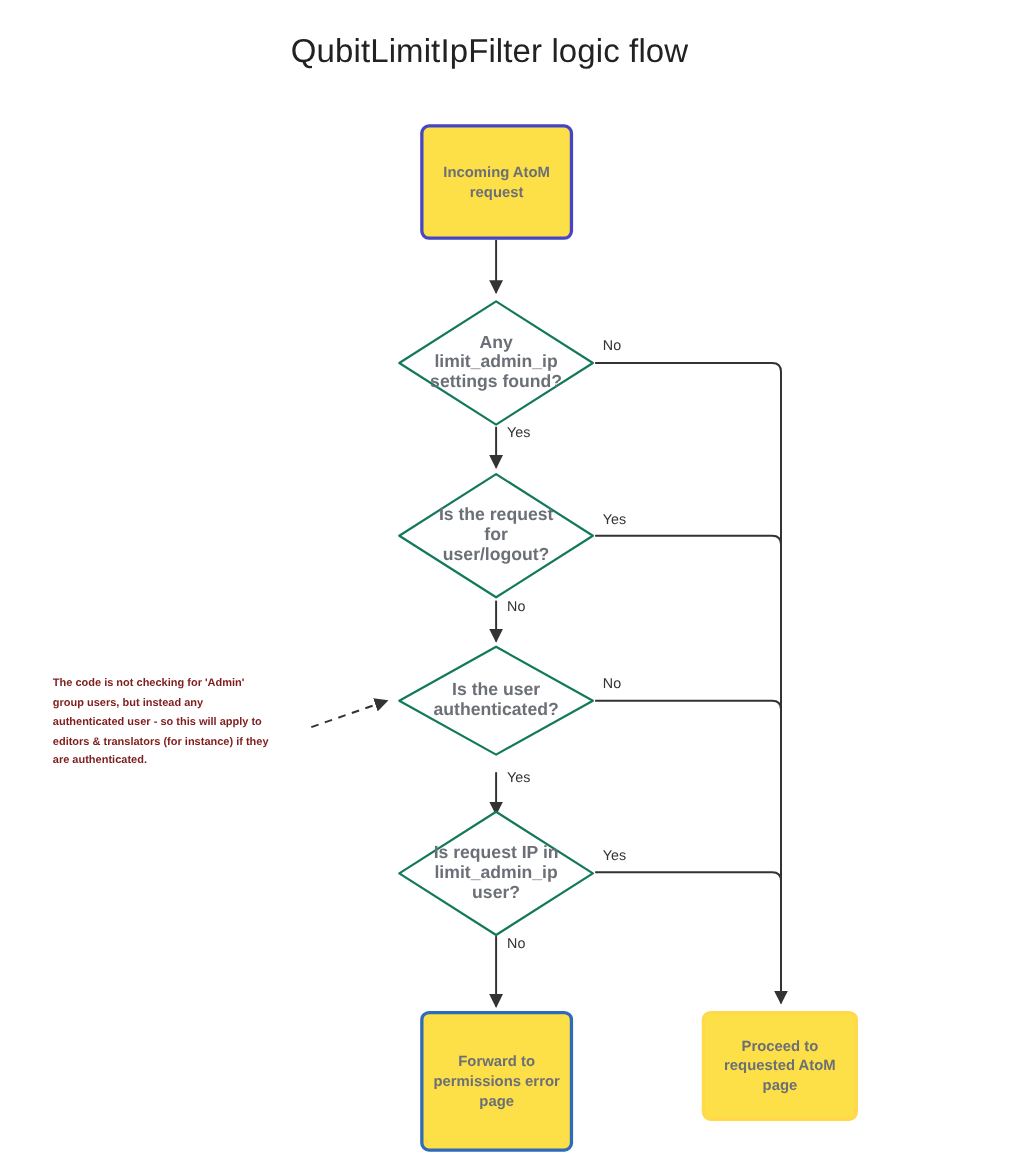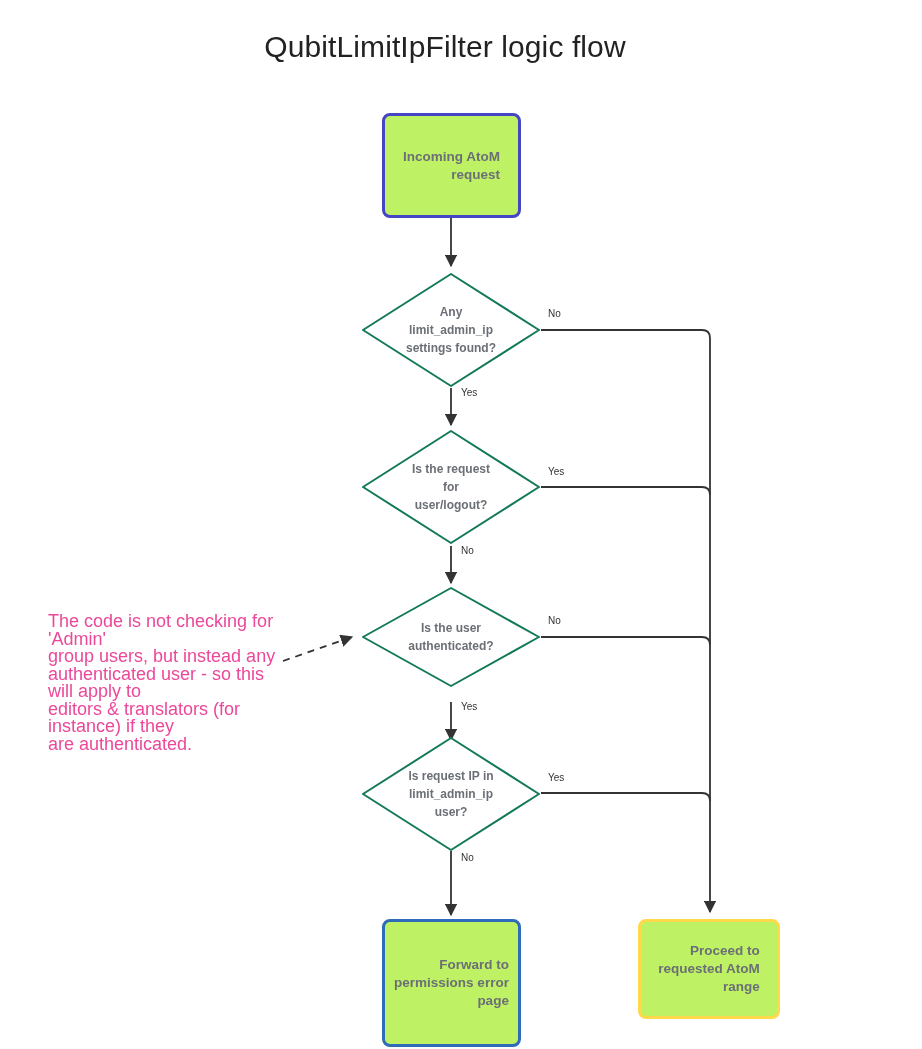--- a/index.html
+++ b/index.html
@@ -41,26 +41,26 @@
     width: 922px;
     height: 1049px;
     pointer-events: none;
   }
   .node {
     position: absolute;
     box-sizing: border-box;
     display: flex;
     align-items: center;
     justify-content: center;
-    text-align: right;
+    text-align: center;
     font-weight: bold;
     font-size: 13.5px;
     line-height: 18px;
     color: #6b6f76;
-    background: #bef264;
+    background: #fde047;
   }
   .node .node-label {
     display: block;
     white-space: pre-line;
   }
   .rect-node {
     border-radius: 8px;
     border-style: solid;
     border-width: 3px;
   }
@@ -76,42 +76,42 @@
     position: absolute;
     left: 0;
     top: 0;
     width: 100%;
     height: 100%;
     display: flex;
     align-items: center;
     justify-content: center;
     text-align: center;
     font-weight: bold;
-    font-size: 12px;
+    font-size: 16px;
     line-height: 18px;
     color: #6b6f76;
     white-space: pre-line;
   }
   .edge-label {
     position: absolute;
-    font-size: 10px;
+    font-size: 13px;
     font-weight: 400;
     color: #333333;
     background: #ffffff;
     padding: 0 2px;
     line-height: 15px;
     white-space: nowrap;
   }
   .note-text {
     position: absolute;
-    font-size: 18px;
+    font-size: 10px;
     line-height: 17.5px;
-    color: #ec4899;
+    color: #7f1d1d;
     white-space: pre-line;
-    font-weight: 400;
+    font-weight: 700;
   }
 </style>
 </head>
 <body>
 
 <div id="diagram-root">
 
   <div class="title">QubitLimitIpFilter logic flow</div>
 
   <svg class="edges" viewBox="0 0 922 1049" xmlns="http://www.w3.org/2000/svg">
@@ -184,21 +184,21 @@
 
   <div class="node rect-node" style="left:382px; top:919px; width:139px; height:128px; border-color:#2e6bb8;">
     <span class="node-label">Forward to
 permissions error
 page</span>
   </div>
 
   <div class="node rect-node" style="left:638px; top:919px; width:142px; height:100px; border-color:#ffd94a;">
     <span class="node-label">Proceed to
 requested AtoM
-range</span>
+page</span>
   </div>
 
   <div class="edge-label" style="left:546px; top:306px;">No</div>
 
   <div class="edge-label" style="left:459px; top:385px;">Yes</div>
 
   <div class="edge-label" style="left:546px; top:464px;">Yes</div>
 
   <div class="edge-label" style="left:459px; top:543px;">No</div>
 

